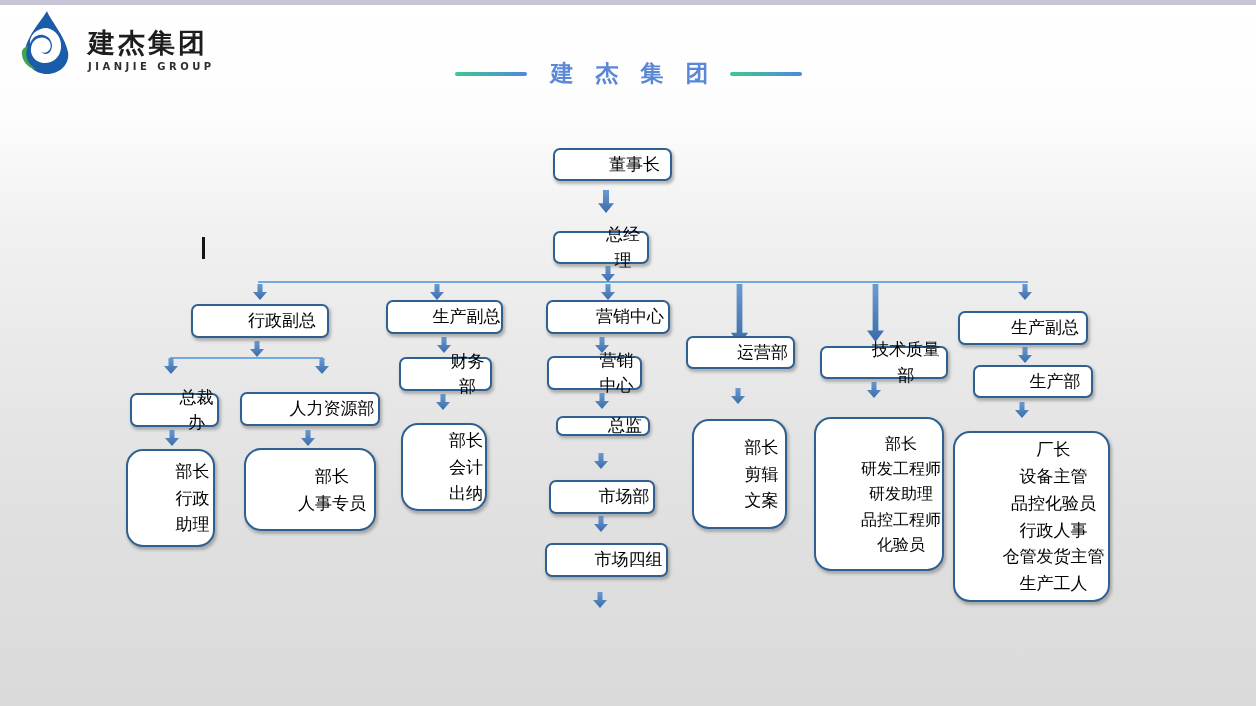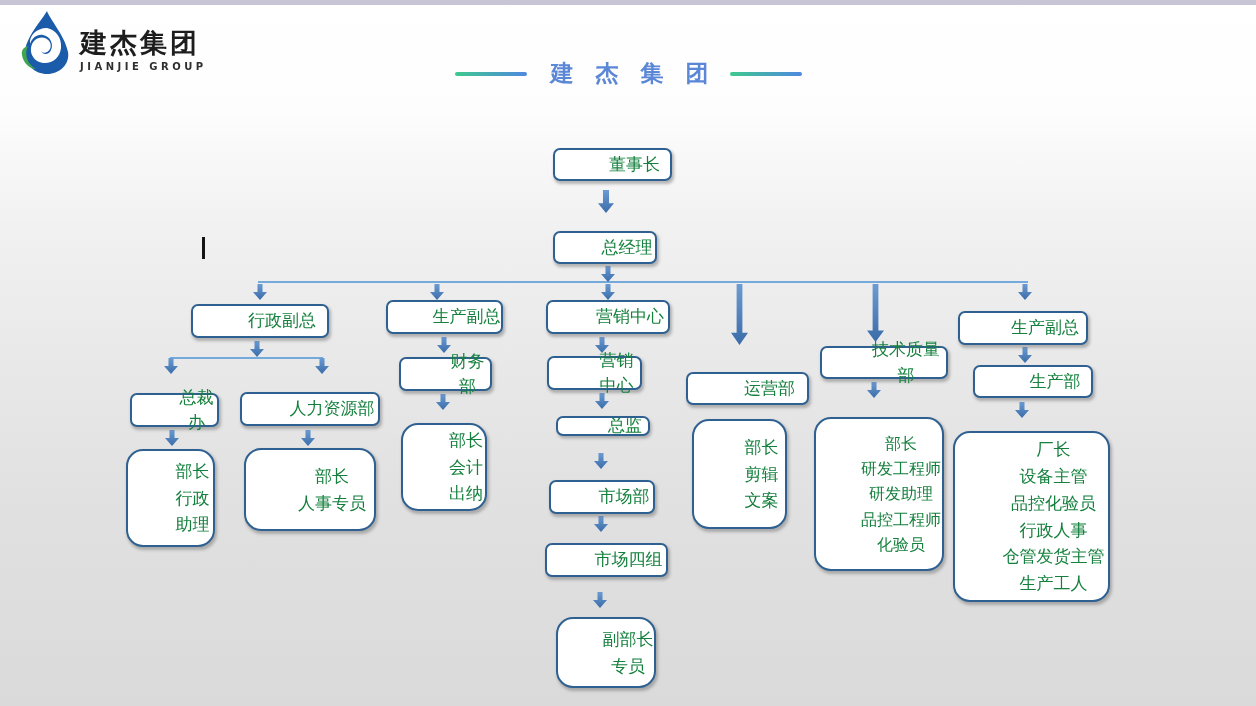--- a/index.html
+++ b/index.html
@@ -1,33 +1,33 @@
 <!DOCTYPE html>
 <html><head>
 <meta charset="utf-8">
 <style>
   html,body{margin:0;padding:0;}
   body{font-family:"DejaVu Sans","Liberation Sans",sans-serif;}
   .page{position:relative;width:1256px;height:706px;overflow:hidden;
     background:linear-gradient(180deg,#ffffff 0%,#fdfdfd 16%,#f6f6f7 25%,#f1f1f2 32%,#e9e9ea 50%,#e1e1e2 70%,#dadadb 100%);}
   .top-strip{position:absolute;left:0;top:0;width:100%;height:5px;background:#c7c5d6;}
   
-  .logo-wrap{position:absolute;left:20px;top:10px;display:flex;align-items:flex-start;}
+  .logo-wrap{position:absolute;left:20px;top:10px;display:flex;align-items:flex-start;gap:8px;}
   .logo-texts{margin-left:8px;margin-top:18px;}
   .logo-cn{font-size:27px;font-weight:bold;color:#1d1d1d;letter-spacing:3px;line-height:1.1;}
   .logo-en{font-size:10px;font-weight:bold;color:#2e2e2e;letter-spacing:3.5px;margin-top:3px;}
   .title-line{position:absolute;height:4px;border-radius:2px;top:72px;
     background:linear-gradient(90deg,#3ec98e,#4f88e0);}
   .page-title{position:absolute;left:508px;top:58px;width:250px;text-align:center;
     font-size:23px;font-weight:bold;color:#5b87d7;letter-spacing:7px;}
   .text-cursor{position:absolute;left:202px;top:237px;width:3px;height:22px;background:#141414;}
   
   .node{position:absolute;background:#ffffff;border:2px solid #2e6191;border-radius:7px;
     display:flex;align-items:center;justify-content:center;text-align:center;
-    font-size:17px;color:#15803d;line-height:1.5;white-space:pre-line;
+    font-size:17px;color:#000000;line-height:1.5;white-space:pre-line;
     box-shadow:1.5px 2.5px 3px rgba(105,105,105,0.45);box-sizing:border-box;padding-left:44px;}
   .node.staff{border-radius:17px;line-height:1.58;}
   
   .conn{position:absolute;height:2px;background:#74a9dc;}
   
   .arrow{position:absolute;background:linear-gradient(180deg,#6b9bd2 0%,#3a6ca9 100%);}
   .arrow-s{width:14px;height:16px;clip-path:polygon(32% 0,68% 0,68% 50%,100% 50%,50% 100%,0 50%,32% 50%);}
   .arrow-m{width:16px;height:23px;clip-path:polygon(31% 0,69% 0,69% 58%,100% 58%,50% 100%,0 58%,31% 58%);}
   .arrow-l{width:17px;height:61px;clip-path:polygon(33% 0,67% 0,67% 80%,100% 80%,50% 100%,0 80%,33% 80%);}
 </style>
@@ -77,48 +77,46 @@
   <div class="arrow arrow-s" style="left:595px;top:393px;"></div>
   <div class="arrow arrow-s" style="left:594px;top:453px;"></div>
   <div class="arrow arrow-s" style="left:594px;top:516px;"></div>
   <div class="arrow arrow-s" style="left:593px;top:592px;"></div>
   <div class="arrow arrow-s" style="left:731px;top:388px;"></div>
   <div class="arrow arrow-s" style="left:867px;top:382px;"></div>
   <div class="arrow arrow-s" style="left:1018px;top:347px;"></div>
   <div class="arrow arrow-s" style="left:1015px;top:402px;"></div>
 
   <div class="node" style="left:553px;top:148px;width:119px;height:33px;">董事长</div>
-  <div class="node" style="left:553px;top:231px;width:104px;height:33px;">总经理</div>
+  <div class="node" style="left:553px;top:231px;width:96px;height:33px;">总经理</div>
 
   <div class="node" style="left:191px;top:304px;width:138px;height:34px;">行政副总</div>
   <div class="node" style="left:386px;top:300px;width:117px;height:34px;">生产副总</div>
   <div class="node" style="left:546px;top:300px;width:124px;height:34px;">营销中心</div>
-  <div class="node" style="left:686px;top:372px;width:123px;height:33px;">运营部</div>
+  <div class="node" style="left:686px;top:336px;width:109px;height:33px;">运营部</div>
   <div class="node" style="left:820px;top:346px;width:128px;height:33px;">技术质量部</div>
   <div class="node" style="left:958px;top:311px;width:130px;height:34px;">生产副总</div>
 
   <div class="node" style="left:130px;top:393px;width:89px;height:34px;">总裁办</div>
   <div class="node" style="left:240px;top:392px;width:140px;height:34px;">人力资源部</div>
   <div class="node staff" style="left:126px;top:449px;width:89px;height:98px;">部长
 行政
 助理</div>
   <div class="node staff" style="left:244px;top:448px;width:132px;height:83px;">部长
 人事专员</div>
 
   <div class="node" style="left:399px;top:357px;width:93px;height:34px;">财务部</div>
   <div class="node staff" style="left:401px;top:423px;width:86px;height:88px;">部长
 会计
 出纳</div>
 
   <div class="node" style="left:547px;top:356px;width:95px;height:34px;">营销中心</div>
   <div class="node" style="left:556px;top:416px;width:94px;height:20px;">总监</div>
   <div class="node" style="left:549px;top:480px;width:106px;height:34px;">市场部</div>
   <div class="node" style="left:545px;top:543px;width:123px;height:34px;">市场四组</div>
-  <div class="node staff" style="left:556px;top:617px;width:100px;height:71px;">副部长
-专员</div>
 
   <div class="node staff" style="left:692px;top:419px;width:95px;height:110px;">部长
 剪辑
 文案</div>
   <div class="node staff" style="left:814px;top:417px;width:130px;height:154px;font-size:16px;">部长
 研发工程师
 研发助理
 品控工程师
 化验员</div>
 

